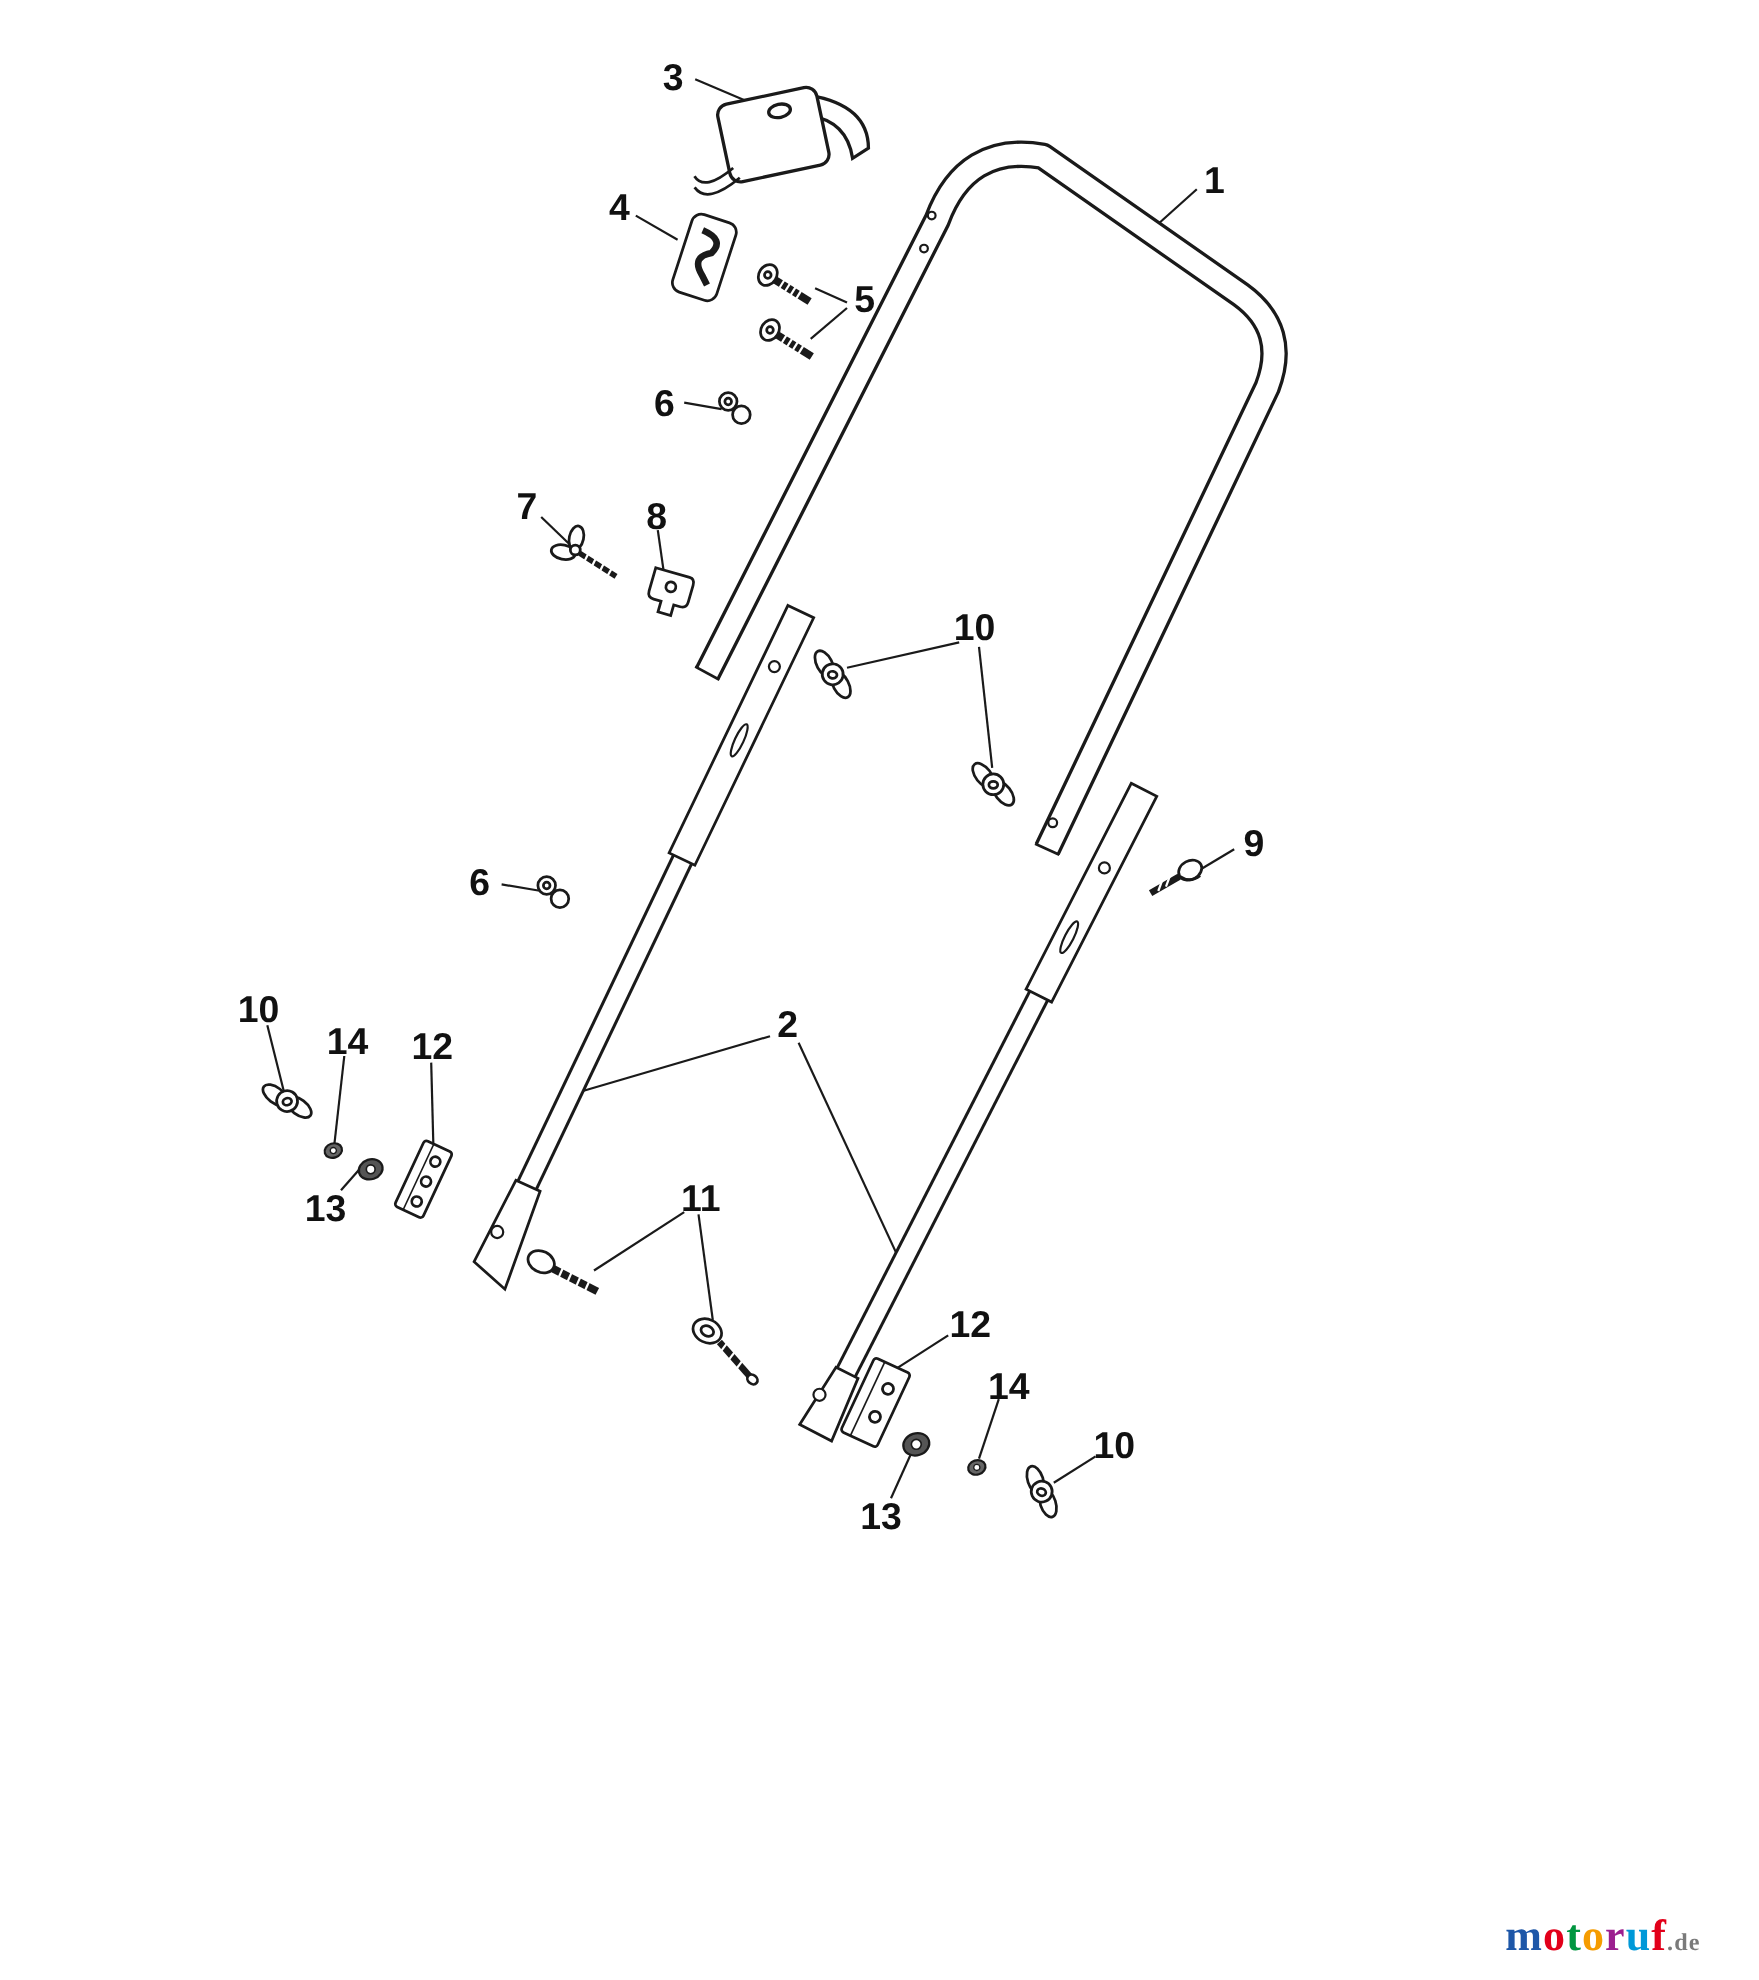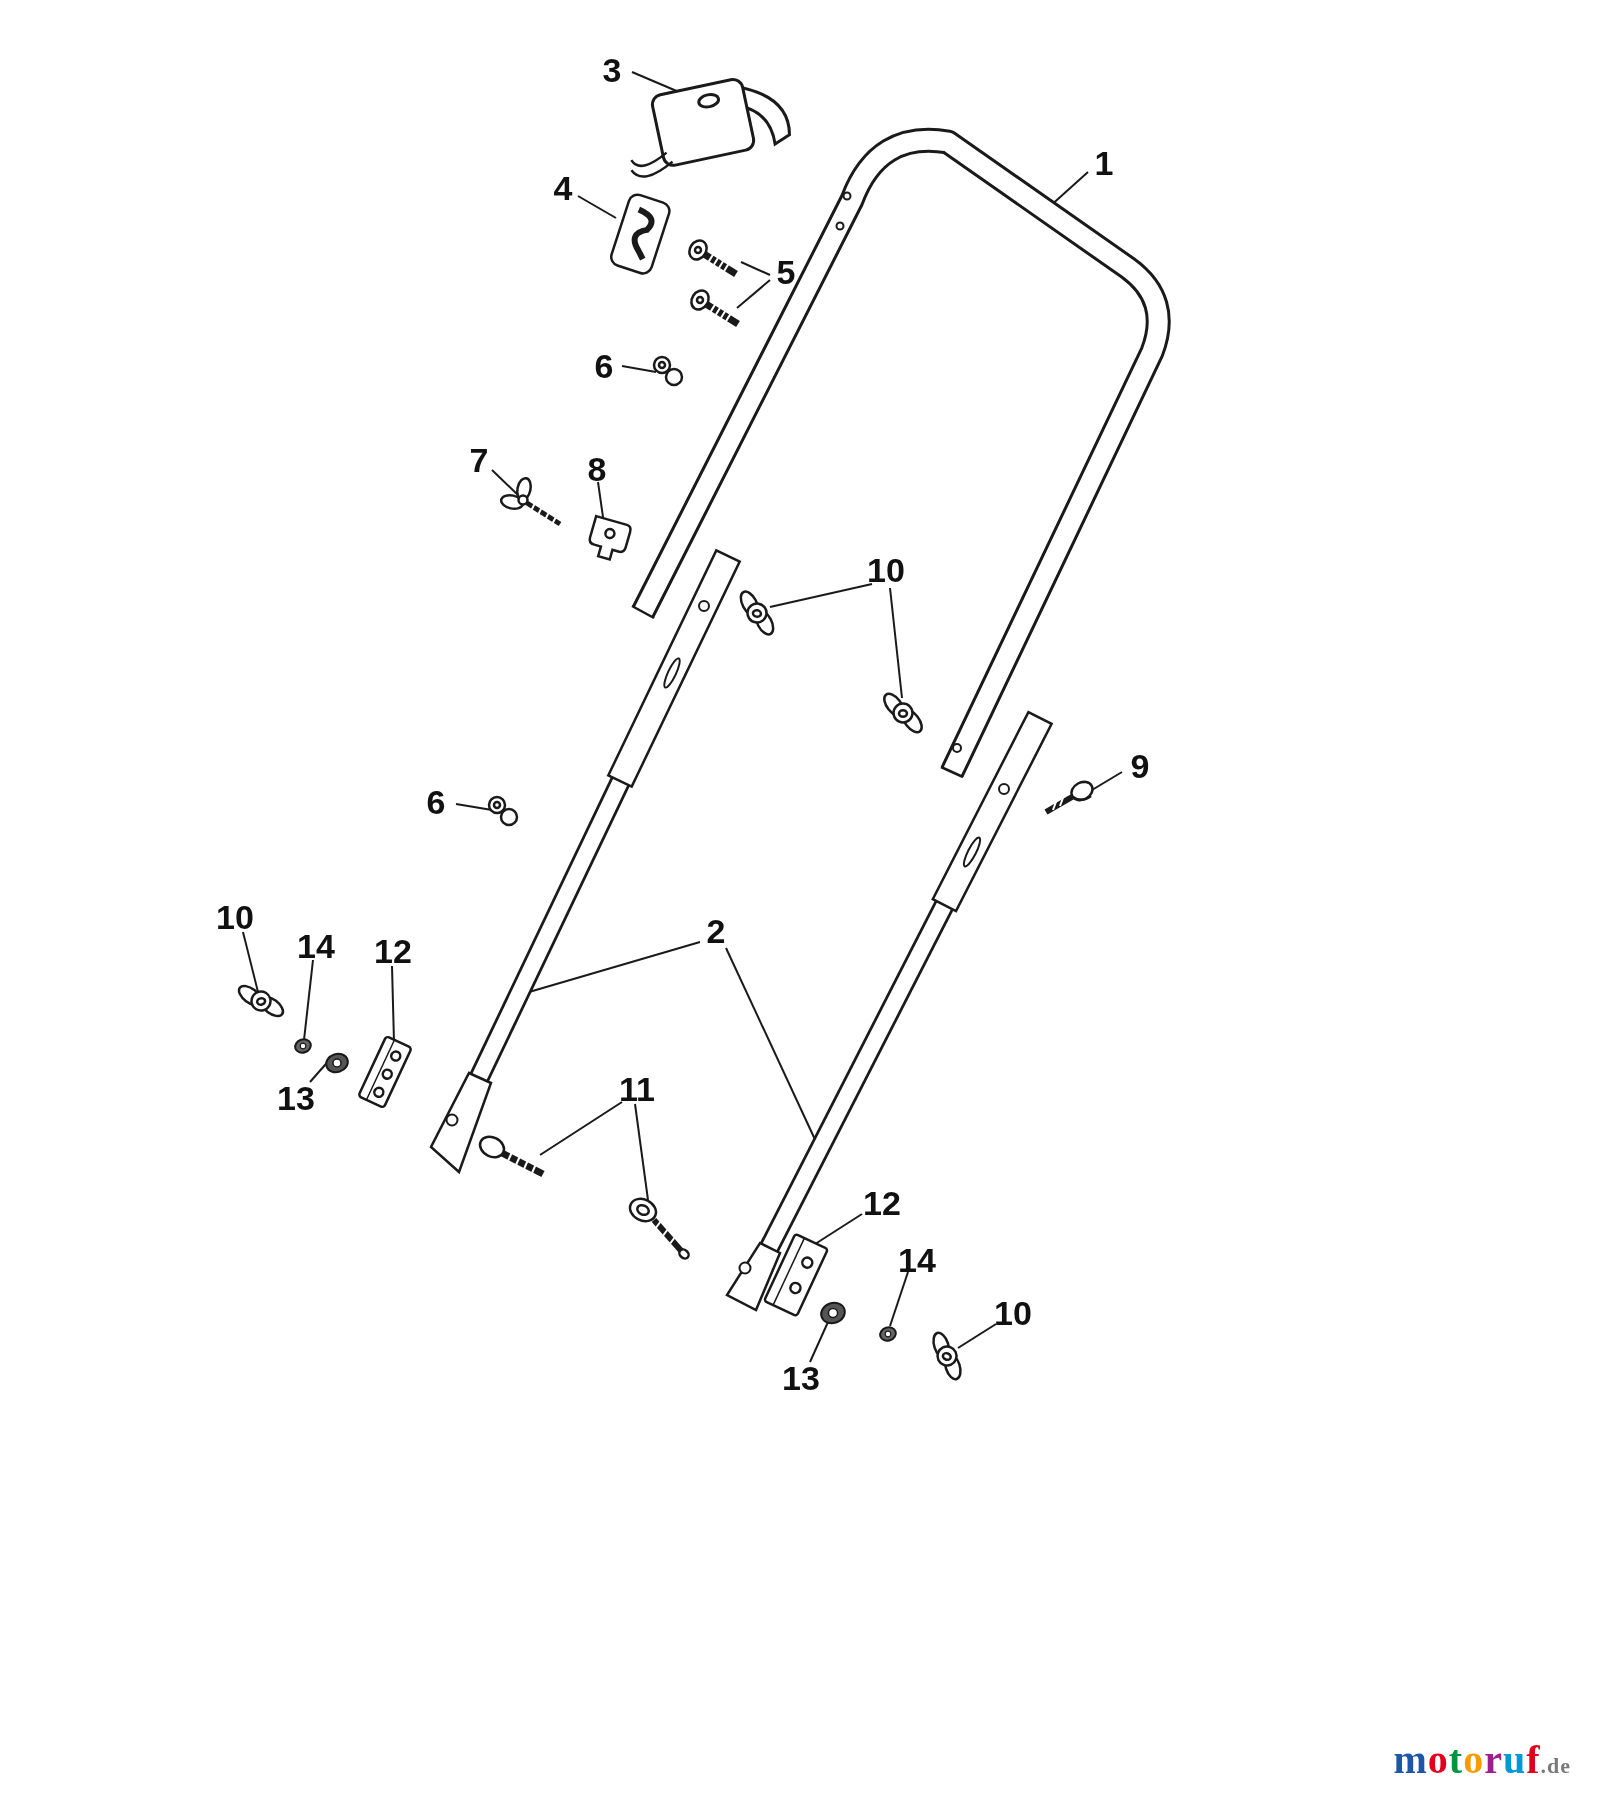--- a/index.html
+++ b/index.html
@@ -14,21 +14,21 @@
   .canvas svg { position: absolute; inset: 0; }
   .callout {
     font-family: "Liberation Sans", sans-serif;
     font-weight: 700;
     font-size: 34px;
     fill: #111111;
     text-anchor: middle;
   }
   .logo {
     position: absolute;
-    right: 28px;
+    right: 53px;
     bottom: 20px;
     font-family: "Liberation Serif", serif;
     font-weight: 700;
     font-size: 40px;
     letter-spacing: 1px;
     line-height: 1;
     user-select: none;
   }
   .logo .suffix {
     font-size: 22px;

